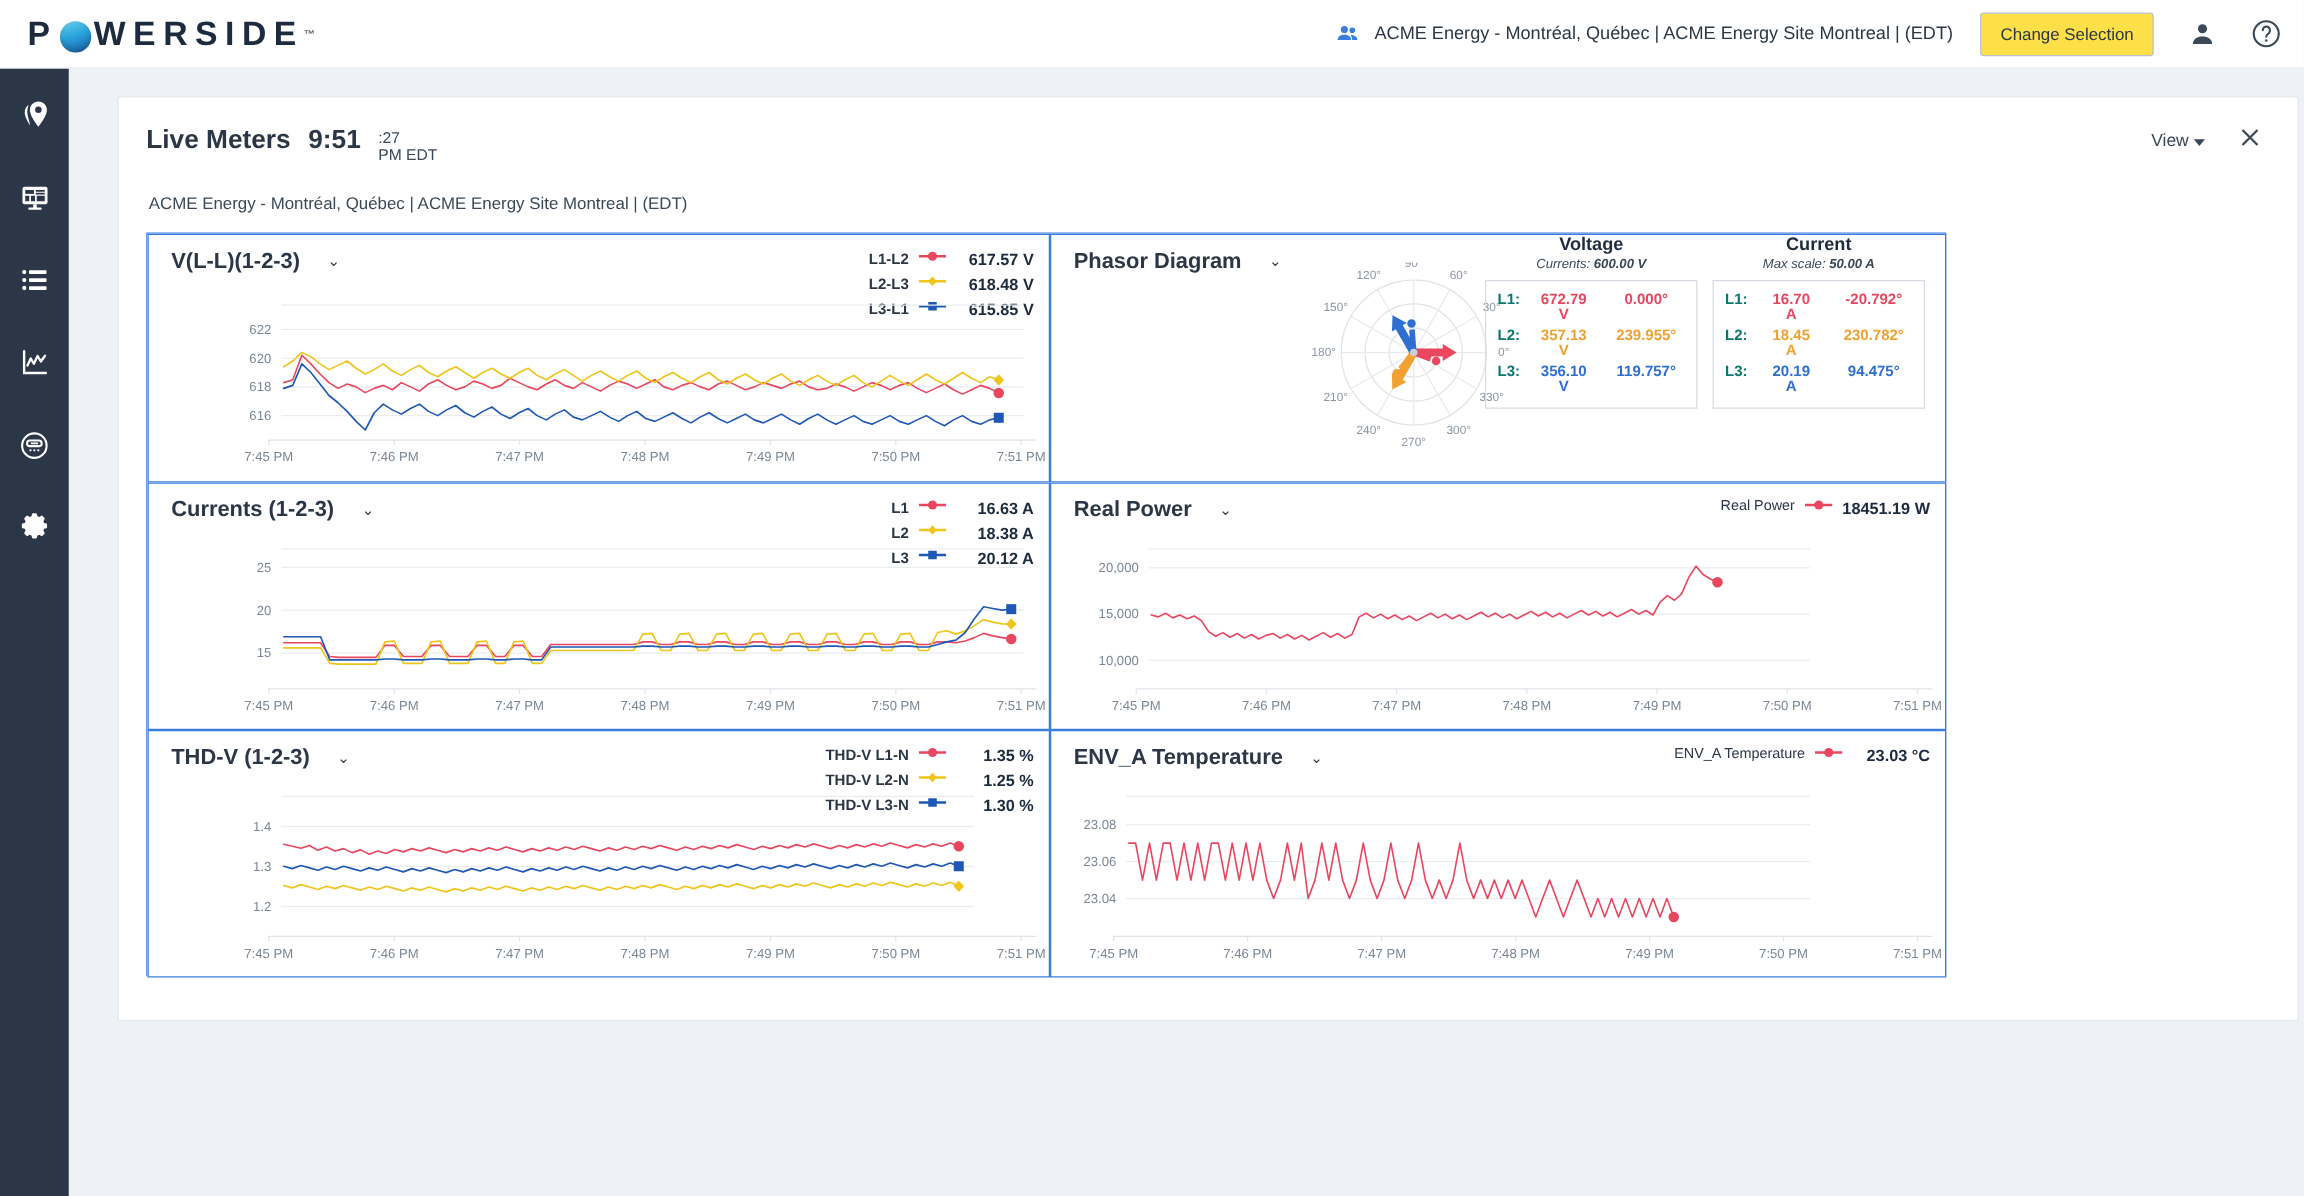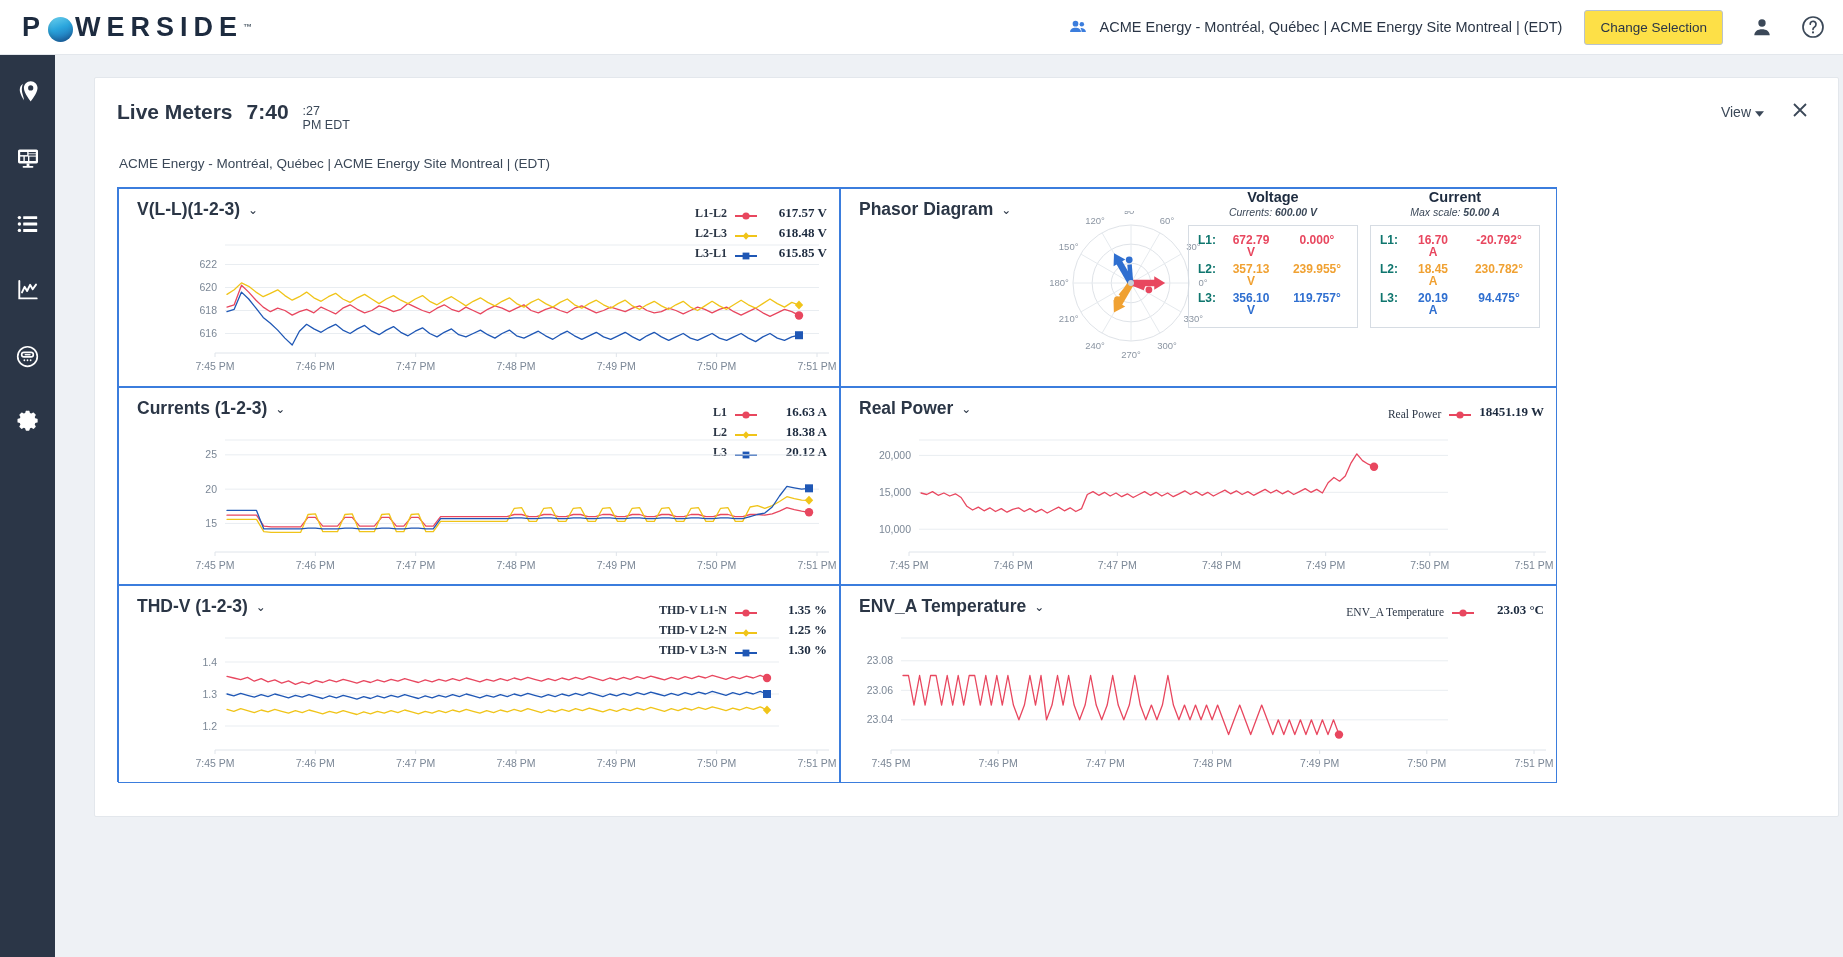--- a/index.html
+++ b/index.html
@@ -64,24 +64,24 @@
   .close-x { font-size: 22px; color: #3b4858; cursor: pointer; line-height: 1; }
   .breadcrumb { font-size: 13.5px; color: #3b4858; margin-top: 20px; margin-left: 2px; }
   
   .grid {
     margin-top: 16px; width: 1440px; height: 595px;
     border: 1px solid #3b7ddd; display: grid;
     grid-template-columns: 722px 717px; grid-template-rows: 199px 198px 198px;
   }
   .cell { border: 1px solid #3b7ddd; position: relative; overflow: hidden; background: #fff;}
   .cell-head { display: flex; align-items: flex-start; padding: 10px 12px 0 18px; }
-  .cell-title { font-size: 17.5px; font-weight: bold; color: #2b3646; display:flex; align-items:center; gap:8px;}
+  .cell-title { font-size: 17.5px; font-weight: bold; color: #2b3646; display:flex; align-items:center; gap:22px;}
   .chev { font-size: 12px; color: #2b3646; font-weight: normal; }
   .legend { margin-left: auto; padding-top: 2px; }
-  .legend-row { display: flex; align-items: flex-end; justify-content: flex-end; gap: 8px; height: 20px; font-family: Liberation Serif, serif; }
+  .legend-row { display: flex; align-items: flex-start; justify-content: flex-end; gap: 8px; height: 20px; }
   .legend-name { font-size: 12px; color: #2b3646; font-weight: bold; }
   .legend-val { font-size: 13px; color: #1d2b3f; font-weight: bold; min-width: 62px; text-align: right; }
   .legend-sm .legend-name { font-weight: normal; font-size: 11.5px; }
   .lg-mark { width: 22px; height: 10px; display: flex; align-items: center; justify-content: center; }
   .plot { position: absolute; left: 0; top: 46px; }
   .tick-label { font-size: 10.5px; fill: #7b8796; font-family: "Liberation Sans", sans-serif; }
   .polar-label { font-size: 9.5px; fill: #8b95a2; font-family: "Liberation Sans", sans-serif; }
   .ph-tables { position: absolute; right: 16px; top: 0; display: flex; gap: 12px; }
   .ph-block { text-align: center; }
   .ph-h { font-size: 14.5px; font-weight: bold; color: #1d2b3f; }
@@ -191,21 +191,21 @@
       </svg>
   </div>
 </div>
 
 <div class="page">
   <div class="card">
 
     <div class="card-head">
       <div class="title-row">
         <span class="lm-title">Live Meters</span>
-        <span class="lm-time">7:40</span>
+        <span class="lm-time">9:51</span>
         <span class="lm-sub">
           <span class="sec">:27</span>
           <span>PM EDT</span>
         </span>
       </div>
       <div class="head-right">
         <span class="view-drop">
           <span>View</span>
           <span>
             <svg width="9" height="6" viewBox="0 0 10 6" fill="currentColor">

